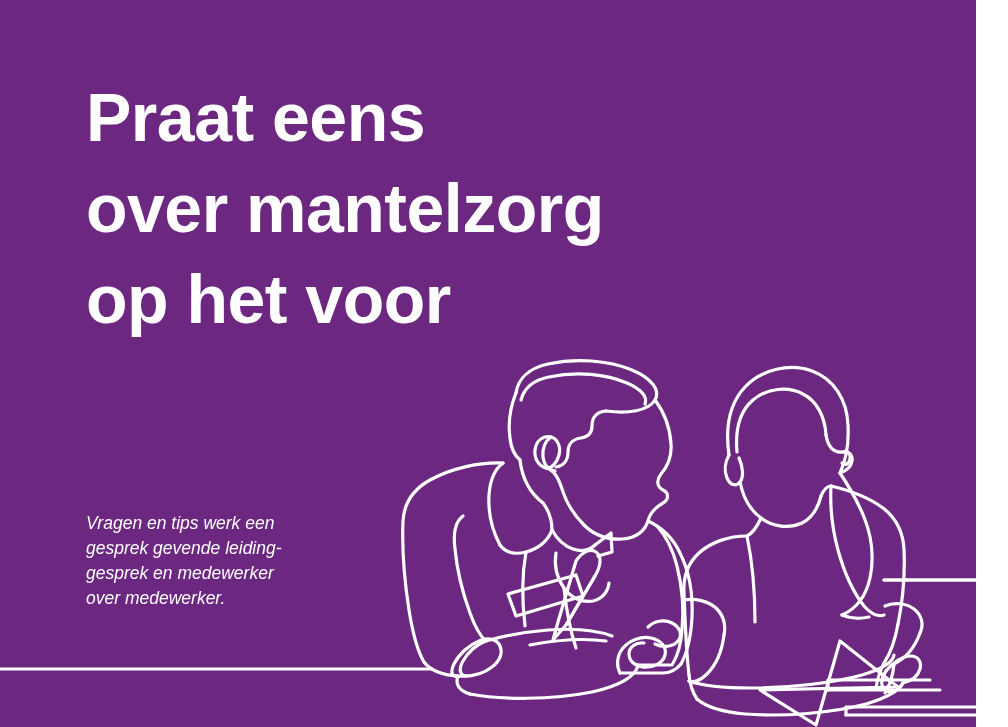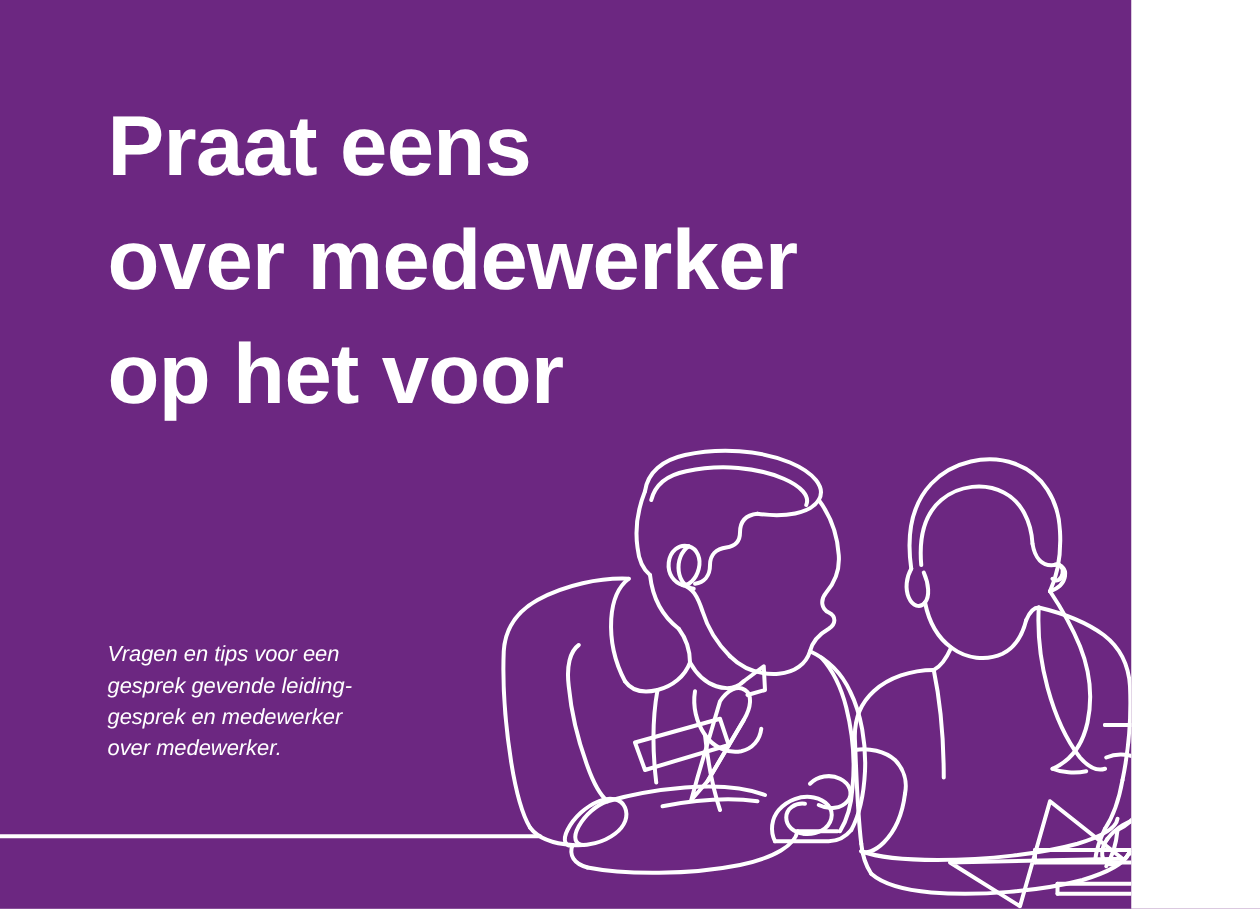--- a/index.html
+++ b/index.html
@@ -7,21 +7,21 @@
     padding: 0;
   }
   body {
     width: 1008px;
     height: 727px;
     overflow: hidden;
     font-family: "Liberation Sans", sans-serif;
   }
   #cover {
     position: relative;
-    width: 905px;
+    width: 976px;
     height: 727px;
     background: #6C2781;
     overflow: hidden;
   }
   #title-block {
     position: absolute;
     left: 86px;
     top: 72px;
     width: 700px;
   }
@@ -254,24 +254,24 @@
 
       <path d="M828,680 L930,680"></path>
       <path d="M828,680 L828,690"></path>
       <path d="M828,690 L940,690"></path>
     </g>
 
   </svg>
 
   <div id="title-block">
     <span class="title-line">Praat eens</span>
-    <span class="title-line">over medewerker</span>
+    <span class="title-line">over mantelzorg</span>
     <span class="title-line">op het voor</span>
   </div>
 
   <div id="subtitle-block">
-    <span class="subtitle-line">Vragen en tips voor een</span>
+    <span class="subtitle-line">Vragen en tips werk een</span>
     <span class="subtitle-line">gesprek gevende leiding-</span>
     <span class="subtitle-line">gesprek en medewerker</span>
     <span class="subtitle-line">over medewerker.</span>
   </div>
 
 </div>
 
 </body></html>

